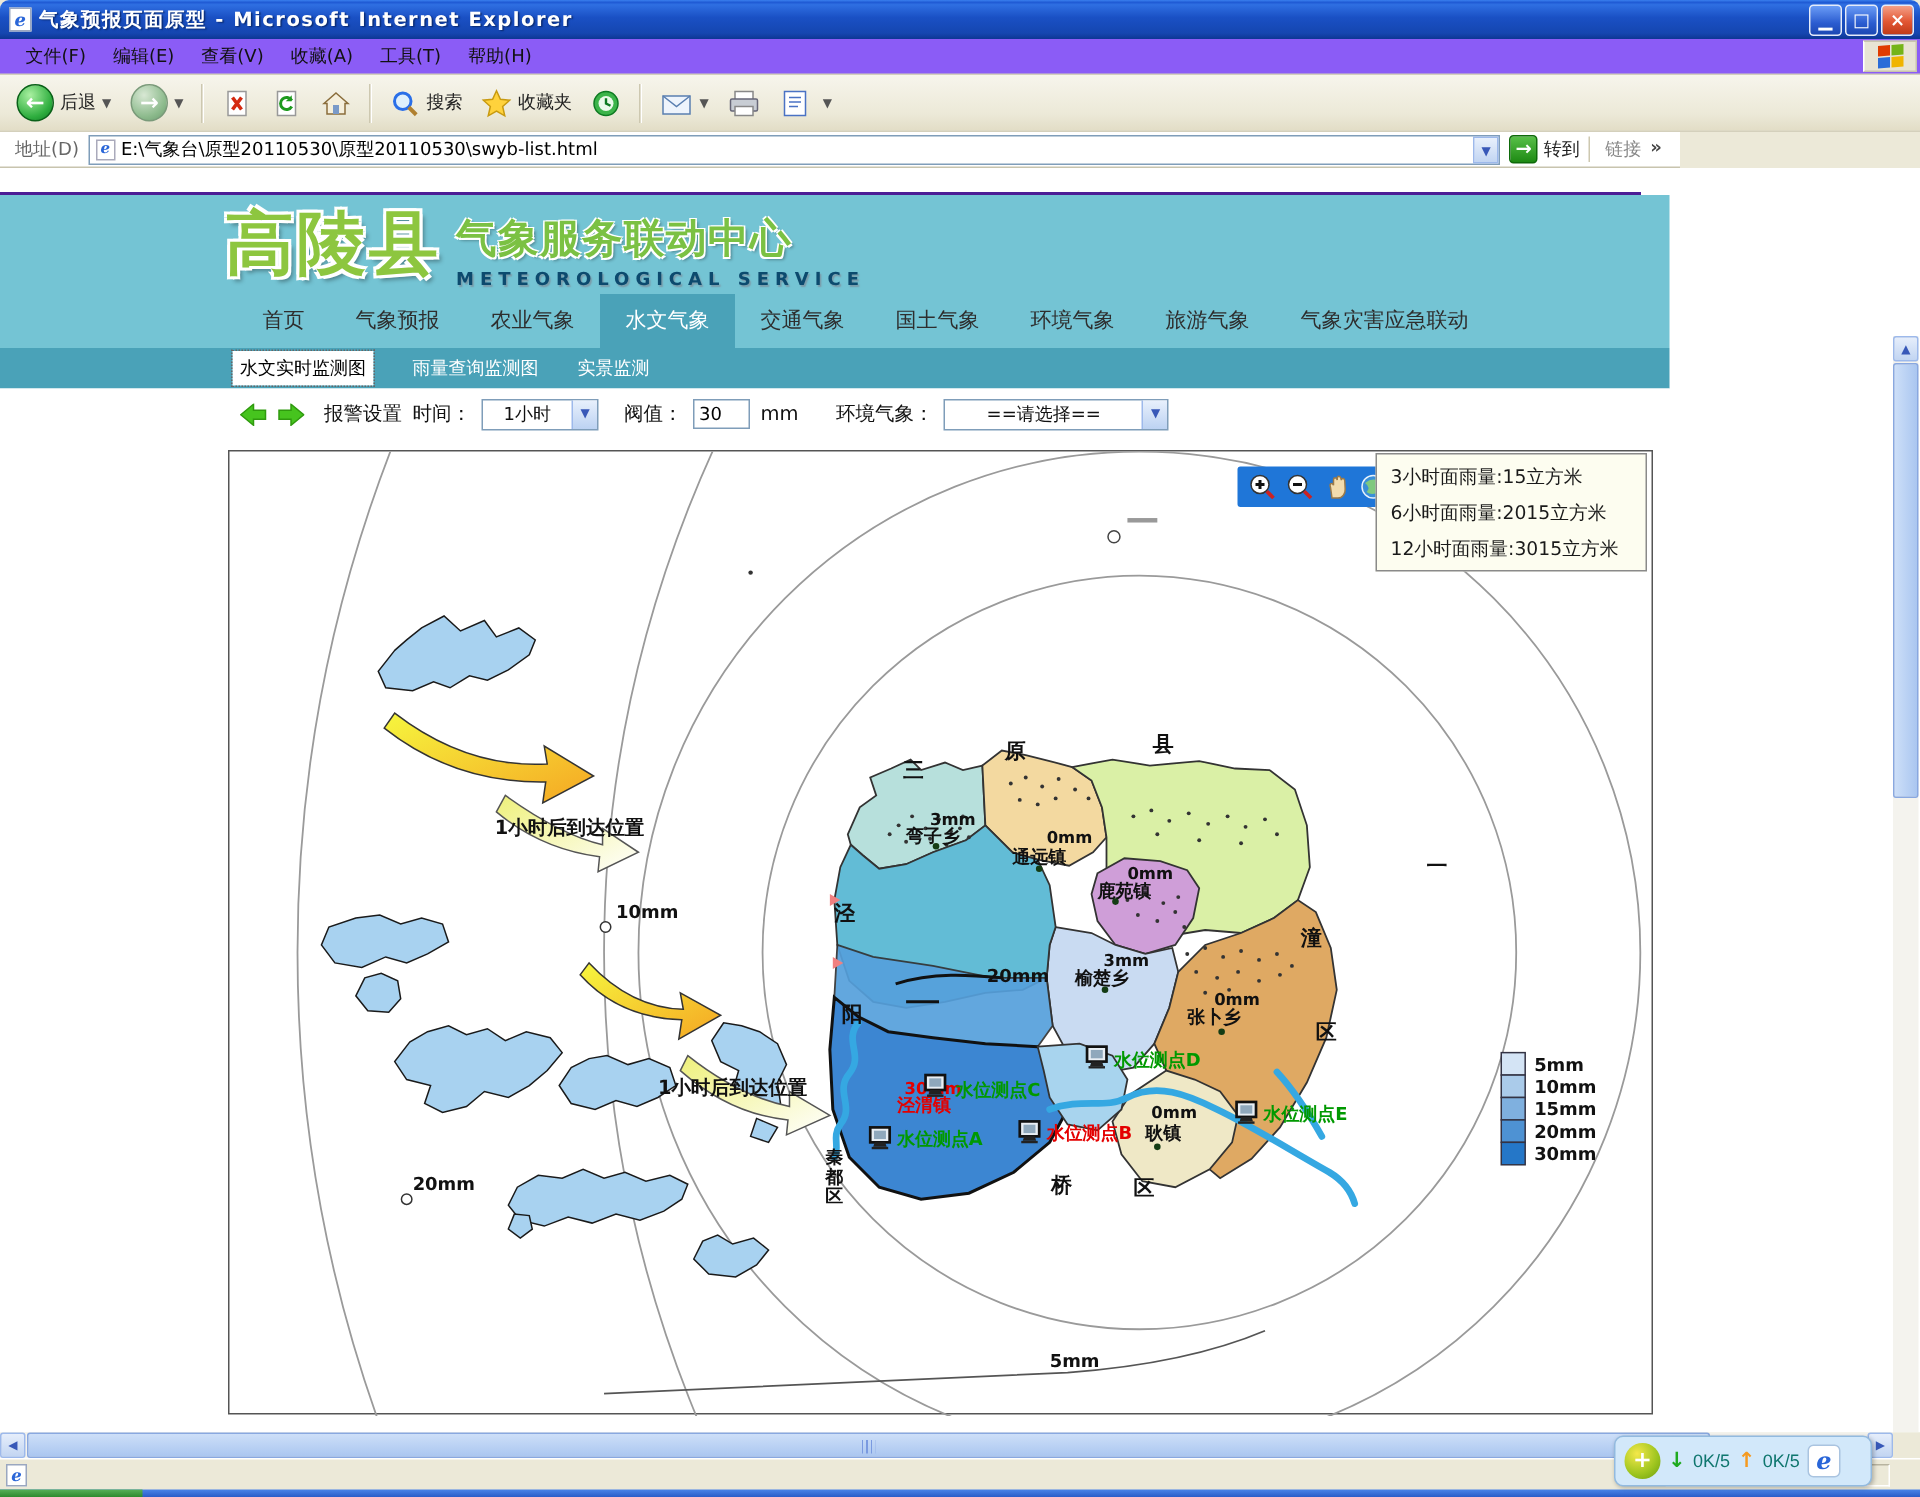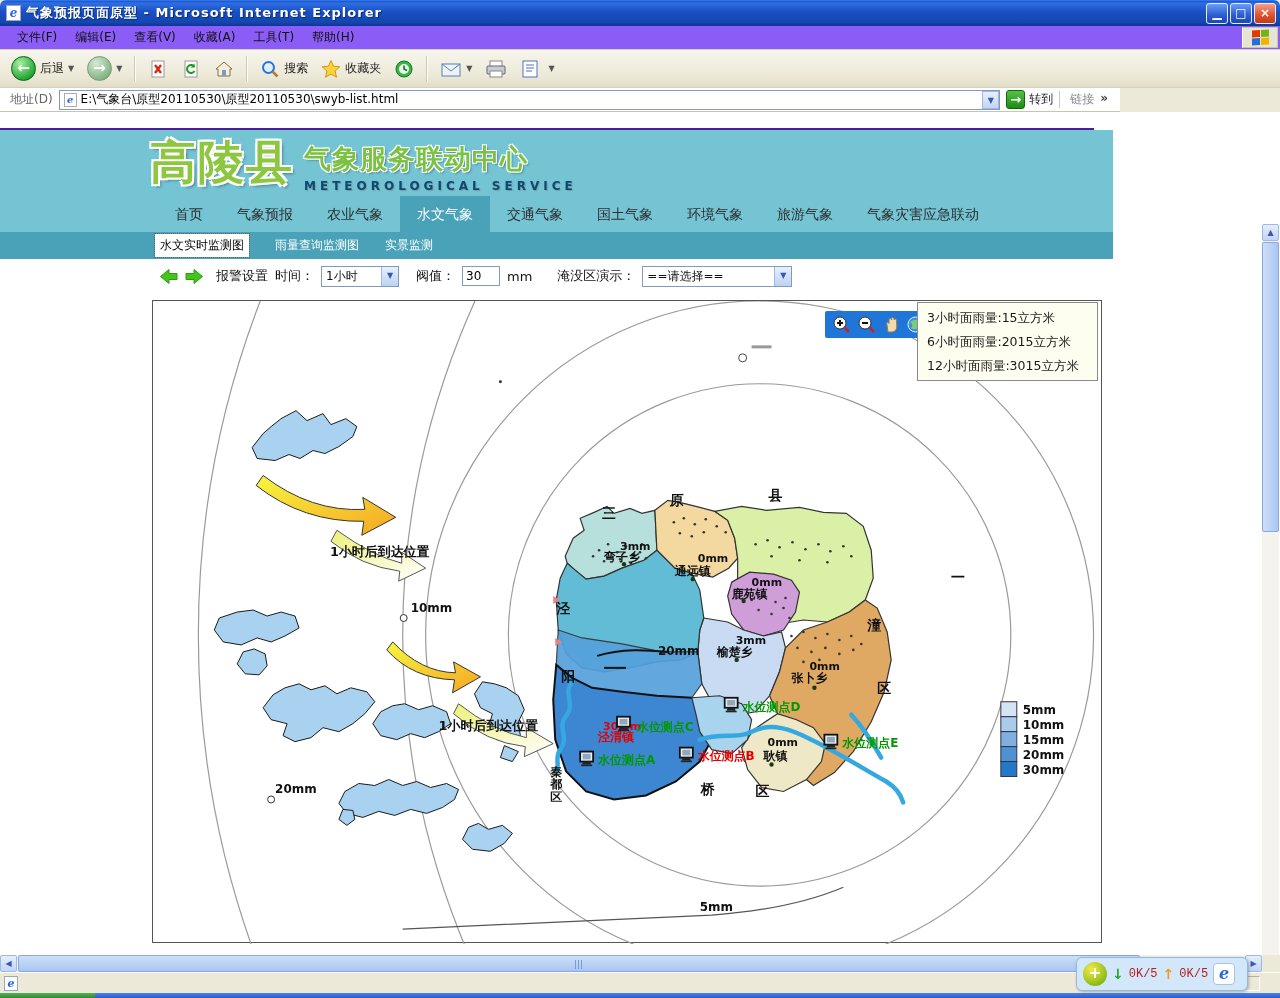--- a/index.html
+++ b/index.html
@@ -82,21 +82,21 @@
   .nav-item.active { background:#4aa2b8; color:#fff; }
 
   .subnav { position:absolute; left:0; top:120px; width:1113px; height:27px; background:#4aa2b8;
     display:flex; align-items:center; padding-left:155px; gap:26px; }
   .sub-item { font-size:12px; color:#fff; white-space:nowrap; }
   .sub-item.active { background:#fff; color:#000; outline:1px dotted #666; padding:3px 5px; }
 
   .controls { position:absolute; left:0; top:147px; width:1113px; height:34px; background:#fff;
     display:flex; align-items:center; padding-left:160px; gap:7px; font-size:13px; color:#111; }
   .xpselect { height:21px; background:#fff; border:1px solid #7f9db9; display:flex; align-items:center; font-size:12px; }
-  .xpselect .val { flex:1; padding:0 4px; white-space:nowrap; overflow:hidden; }
+  .xpselect .val { flex:1; padding:0 4px; white-space:nowrap; overflow:hidden;text-align:center; }
   .xpselect .dd { width:17px; height:19px; background:linear-gradient(180deg,#e8f0fc,#bcd2f2); border-left:1px solid #9db9eb;
     color:#3858b8; font-size:8px; text-align:center; line-height:18px; }
   .sel-time { width:78px; } .sel-flood { width:150px; }
   .xpinput { width:38px; height:20px; border:1px solid #7f9db9; font-size:12px; padding:0 3px; font-family:inherit; }
 
   
   .map { position:absolute; left:152px; top:188px; width:950px; height:643px; border:1px solid #555; background:#fff; }
   .map svg.base { position:absolute; left:0; top:0; }
   .mtoolbar { position:absolute; left:672px; top:10px; width:106px; height:27px; background:#1f76d8;
     border-radius:2px; display:flex; align-items:center; gap:7px; padding:0 7px; }
@@ -125,21 +125,21 @@
   .startnub { position:absolute; left:0; top:0; width:95px; height:5px; background:linear-gradient(180deg,#57b057,#2e8a2e); }
 
   
   .speedw { position:absolute; left:1076px; top:957px; width:172px; height:34px; background:#d2e8fa;
     border:1px solid #92badf; border-radius:6px; box-shadow:1px 1px 3px rgba(0,0,0,.25);
     display:flex; align-items:center; gap:5px; padding:0 6px; }
   .s360 { width:24px; height:24px; border-radius:50%; background:radial-gradient(circle at 35% 30%,#f4e84a,#9cc41e 60%,#6a9a10);
     color:#fff; font-weight:bold; text-align:center; line-height:22px; font-size:15px; }
   .sarr { font-size:14px; font-weight:bold; }
   .sdown { color:#1faa1f; } .sup { color:#f59a20; }
-  .sval { font-size:12px; color:#b91c1c; font-family:Liberation Mono, monospace;text-align:right; }
+  .sval { font-size:12px; color:#0f766e; font-family:Liberation Sans, sans-serif;text-align:right; }
   .sie { width:22px; height:22px; background:#fff; border:1px solid #aac4e0; border-radius:4px;
     color:#2a66d8; font:italic bold 16px/20px "DejaVu Serif",serif; text-align:center; }
 </style>
 </head>
 <body>
 
 <div class="win">
 
   <div class="titlebar">
     <div class="ie-doc-icon">e</div>
@@ -305,21 +305,21 @@
       </svg>
       <span style="margin-left:6px;">报警设置</span>
       <span>时间：</span>
       <div class="xpselect sel-time">
         <span class="val">1小时</span>
         <span class="dd">▼</span>
       </div>
       <span style="margin-left:10px;">阀值：</span>
       <input class="xpinput" value="30" style="">
       <span>mm</span>
-      <span style="margin-left:18px;">淹没区演示：</span>
+      <span style="margin-left:18px;">环境气象：</span>
       <div class="xpselect sel-flood">
         <span class="val">==请选择==</span>
         <span class="dd">▼</span>
       </div>
     </div>
 
     <div class="map">
       <svg class="base" width="950" height="643" viewBox="0 0 952 645">
         <defs>
           <linearGradient id="ga" x1="0" y1="0" x2="1" y2="1">

